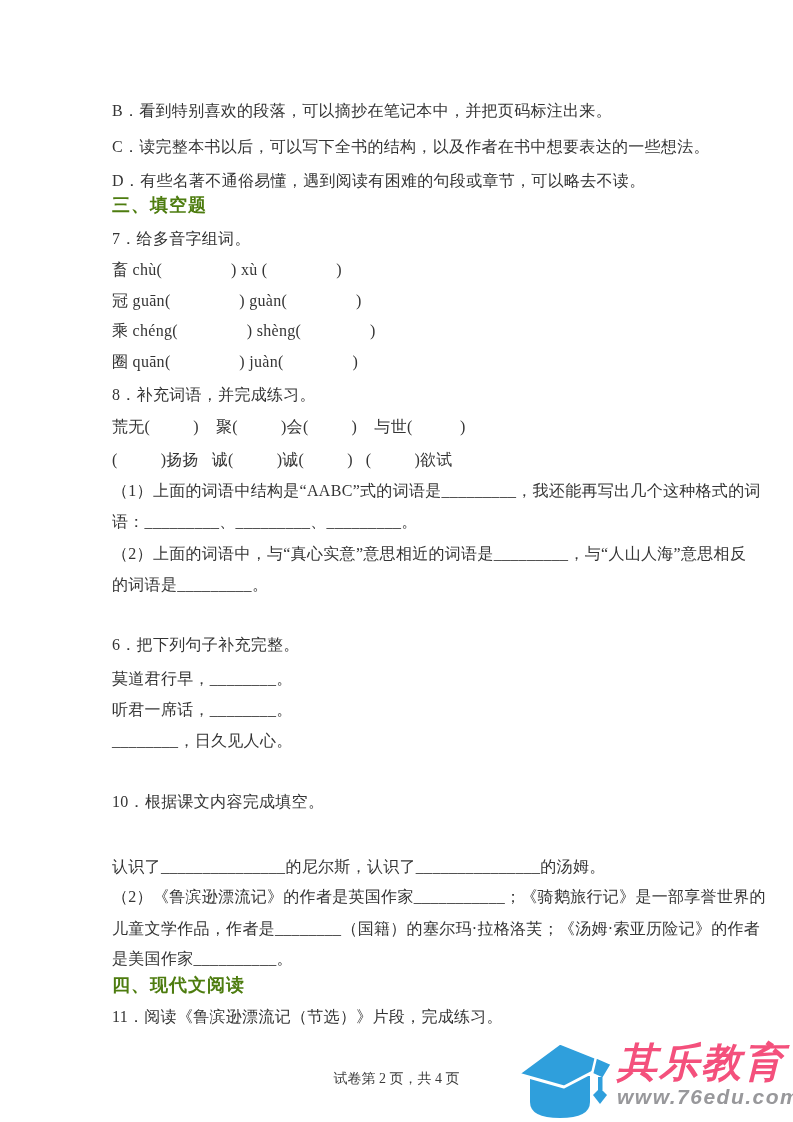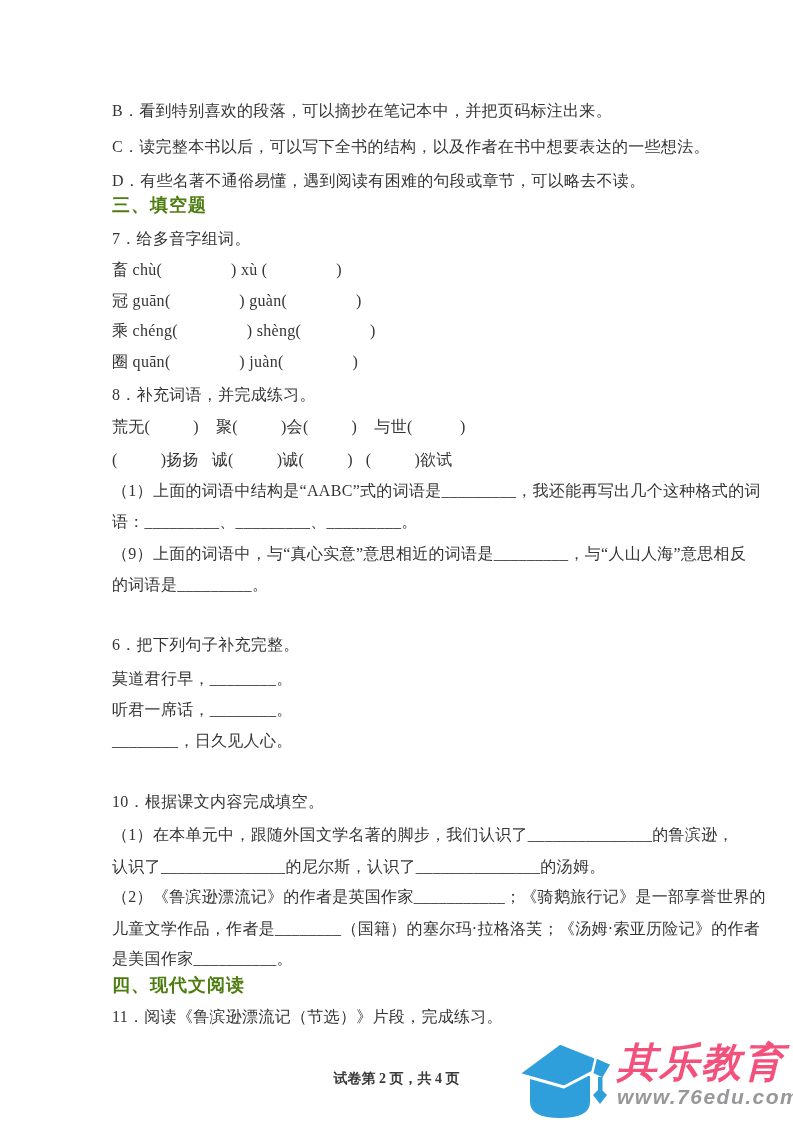--- a/index.html
+++ b/index.html
@@ -31,21 +31,20 @@
     letter-spacing: 1px;
   }
   .footer-line {
     position: absolute;
     left: 0;
     width: 100%;
     text-align: center;
     font-size: 14px;
     color: #3a3a3a;
     white-space: pre;
-    font-weight: bold;
   }
   .logo {
     position: absolute;
     left: 500px;
     top: 1028px;
     width: 293px;
     height: 94px;
     font-style: italic;
   }
   .logo-cap {
@@ -95,30 +94,29 @@
   <div class="line" style="top:259px">畜 chù(                ) xù (                )</div>
   <div class="line" style="top:290px">冠 guān(                ) guàn(                )</div>
   <div class="line" style="top:320px">乘 chéng(                ) shèng(                )</div>
   <div class="line" style="top:351px">圈 quān(                ) juàn(                )</div>
 
   <div class="line" style="top:384px">8．补充词语，并完成练习。</div>
   <div class="line" style="top:416px">荒无(          )    聚(          )会(          )    与世(           )</div>
   <div class="line" style="top:449px">(          )扬扬   诚(          )诚(          )   (          )欲试</div>
   <div class="line" style="top:480px">（1）上面的词语中结构是“AABC”式的词语是_________，我还能再写出几个这种格式的词</div>
   <div class="line" style="top:511px">语：_________、_________、_________。</div>
-  <div class="line" style="top:543px">（9）上面的词语中，与“真心实意”意思相近的词语是_________，与“人山人海”意思相反</div>
+  <div class="line" style="top:543px">（2）上面的词语中，与“真心实意”意思相近的词语是_________，与“人山人海”意思相反</div>
   <div class="line" style="top:574px">的词语是_________。</div>
 
   <div class="line" style="top:634px">6．把下列句子补充完整。</div>
   <div class="line" style="top:699px">听君一席话，________。</div>
   <div class="line" style="top:668px">莫道君行早，________。</div>
   <div class="line" style="top:730px">________，日久见人心。</div>
 
   <div class="line" style="top:791px">10．根据课文内容完成填空。</div>
-  <div class="line" style="top:824px">（1）在本单元中，跟随外国文学名著的脚步，我们认识了_______________的鲁滨逊，</div>
   <div class="line" style="top:856px">认识了_______________的尼尔斯，认识了_______________的汤姆。</div>
   <div class="line" style="top:886px">（2）《鲁滨逊漂流记》的作者是英国作家___________；《骑鹅旅行记》是一部享誉世界的</div>
   <div class="line" style="top:948px">是美国作家__________。</div>
   <div class="line" style="top:918px">儿童文学作品，作者是________（国籍）的塞尔玛·拉格洛芙；《汤姆·索亚历险记》的作者</div>
 
   <div class="section-heading" style="top:973px">四、现代文阅读</div>
 
   <div class="line" style="top:1006px">11．阅读《鲁滨逊漂流记（节选）》片段，完成练习。</div>
 
   <div class="footer-line" style="top:1070px">试卷第 2 页，共 4 页</div>

